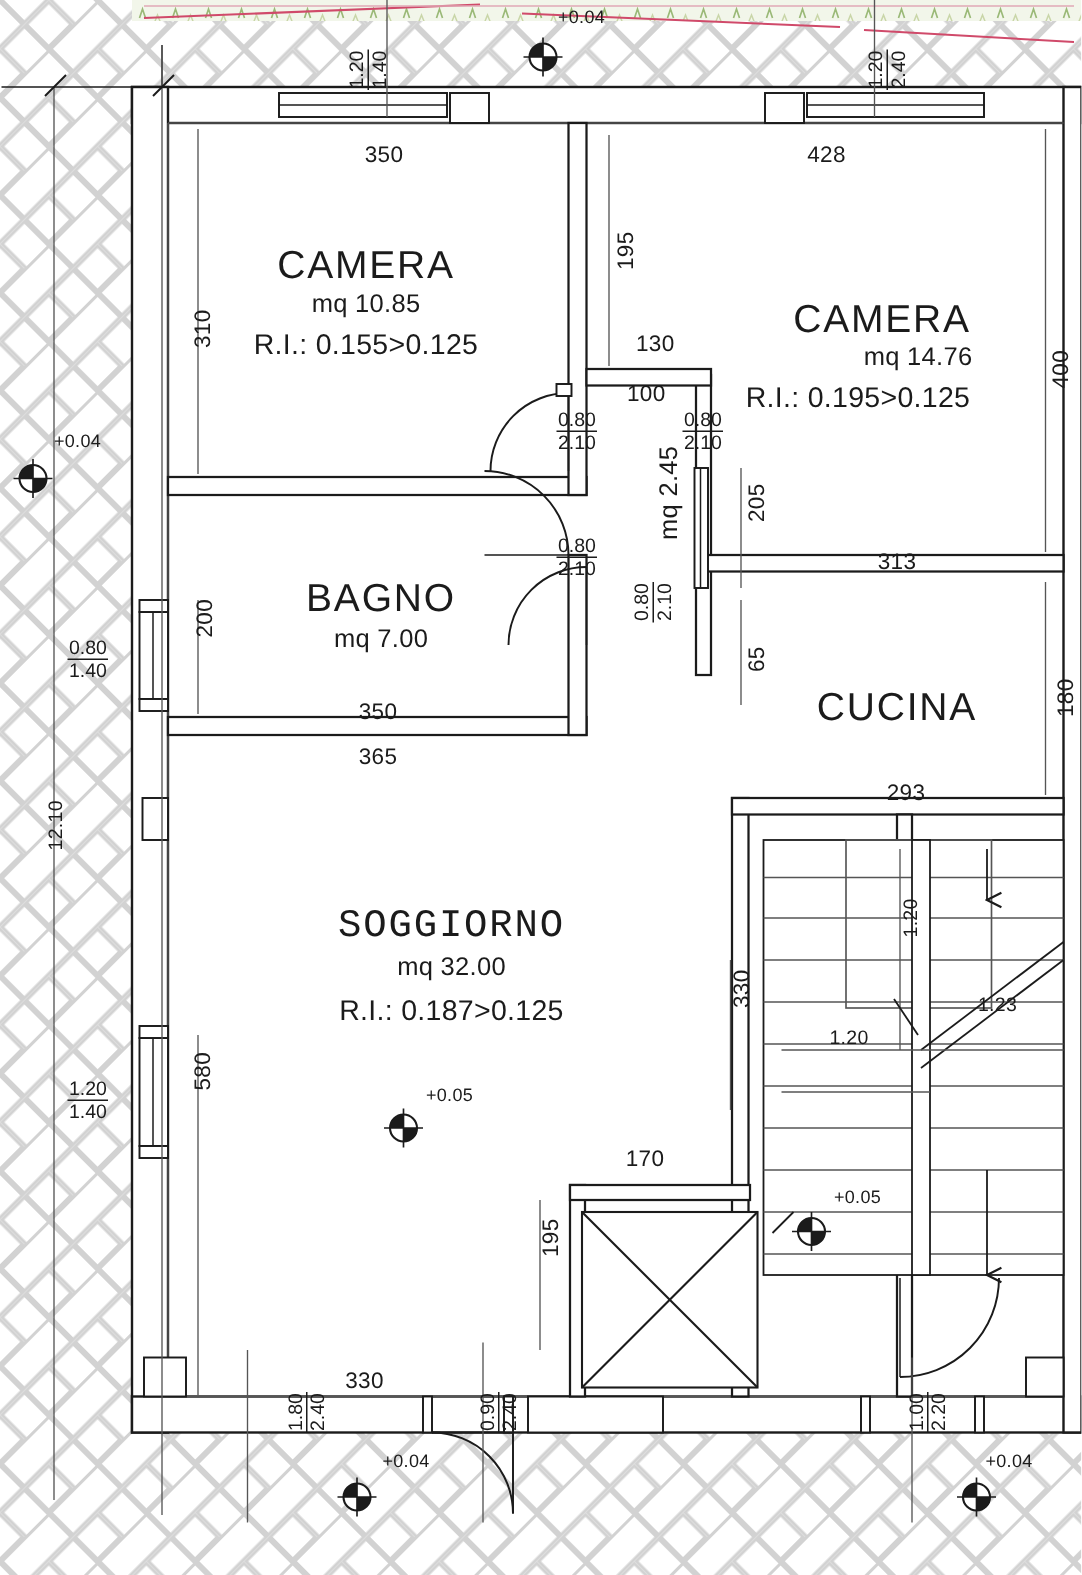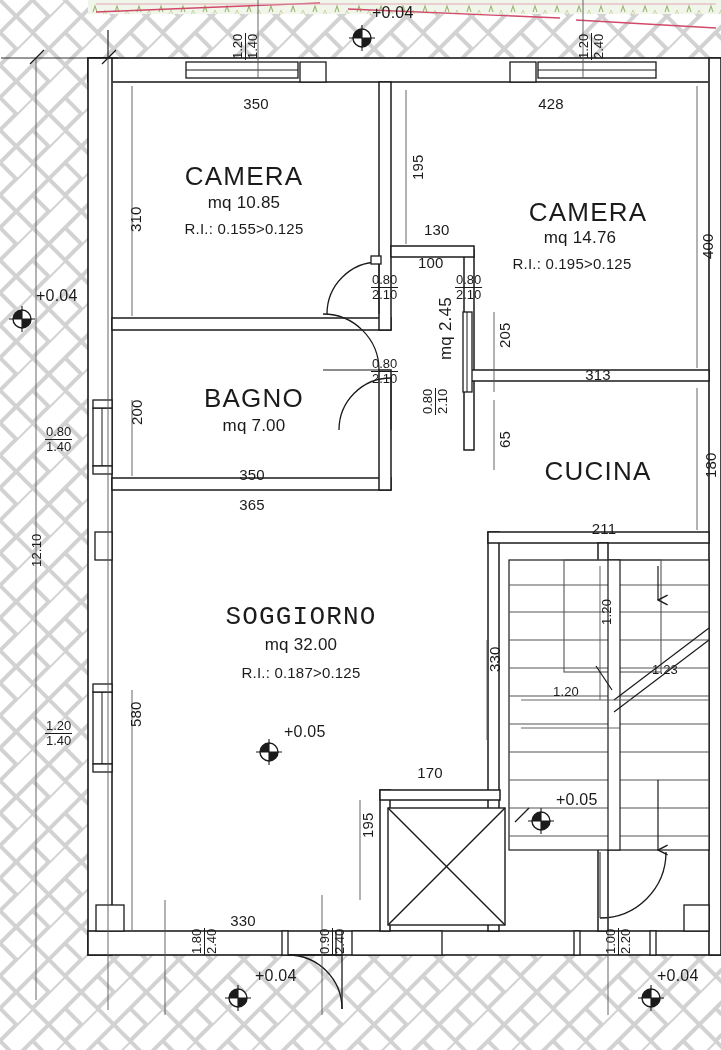--- a/index.html
+++ b/index.html
@@ -17,24 +17,24 @@
   .txt{
     position:absolute;
     font-family:"Liberation Sans",sans-serif;
     color:#1b1b1b;
     white-space:nowrap;
     line-height:1;
     letter-spacing:.2px;
   }
   .room-name{font-size:26px;letter-spacing:1.2px;}
   .room-area{font-size:17px;}
-  .room-ri{font-size:15px;}
+  .room-ri{font-size:19px;}
   .dim{font-size:15px;}
   .dim-sm{font-size:13px;}
-  .lev{font-size:16px;}
+  .lev{font-size:12px;}
   .rot90{transform:rotate(-90deg);transform-origin:left top;}
   .ctr{transform:translateX(-50%);}
 
   .frac{position:absolute;font-size:13px;text-align:center;line-height:1.05;color:#1b1b1b;}
   .frac .a{display:block;border-bottom:1px solid #1b1b1b;padding:0 1px;}
   .frac .b{display:block;padding:0 1px;}
   .frac.vert{transform:rotate(-90deg);transform-origin:left top;}
 </style>
 </head>
 <body>
@@ -255,21 +255,21 @@
       <path d="M596 666 L612 690" stroke-width="1.2"></path>
       <path d="M515 822 L529 808" stroke-width="1.2"></path>
     </g>
   </svg>
 
   <div class="txt room-name ctr" style="left:244px;top:163px;">CAMERA</div>
   <div class="txt room-area ctr" style="left:244px;top:194px;">mq  10.85</div>
   <div class="txt room-ri ctr" style="left:244px;top:221px;">R.I.:  0.155&gt;0.125</div>
 
   <div class="txt room-name ctr" style="left:588px;top:199px;">CAMERA</div>
-  <div class="txt room-area ctr" style="left:580px;top:229px;">mq  14.76</div>
+  <div class="txt room-area ctr" style="left:612px;top:229px;">mq  14.76</div>
   <div class="txt room-ri ctr" style="left:572px;top:256px;">R.I.:  0.195&gt;0.125</div>
 
   <div class="txt room-name ctr" style="left:254px;top:385px;">BAGNO</div>
   <div class="txt room-area ctr" style="left:254px;top:417px;">mq  7.00</div>
 
   <div class="txt room-name ctr" style="left:301px;top:604px;font-family:Liberation Mono, monospace;">SOGGIORNO</div>
   <div class="txt room-area ctr" style="left:301px;top:636px;">mq  32.00</div>
   <div class="txt room-ri ctr" style="left:301px;top:665px;">R.I.:  0.187&gt;0.125</div>
 
   <div class="txt room-name ctr" style="left:598px;top:458px;text-align:center;">CUCINA</div>
@@ -289,21 +289,21 @@
   <div class="txt dim ctr" style="left:598px;top:367px;">313</div>
 
   <div class="txt dim rot90" style="left:497px;top:348px;">205</div>
   <div class="txt dim rot90" style="left:497px;top:448px;">65</div>
 
   <div class="txt dim rot90" style="left:129px;top:425px;">200</div>
   <div class="txt dim ctr" style="left:252px;top:467px;">350</div>
   <div class="txt dim ctr" style="left:252px;top:497px;">365</div>
 
   <div class="txt dim rot90" style="left:703px;top:478px;">180</div>
-  <div class="txt dim ctr" style="left:604px;top:521px;">211</div>
+  <div class="txt dim ctr" style="left:604px;top:521px;">293</div>
 
   <div class="txt dim rot90" style="left:128px;top:727px;">580</div>
   <div class="txt dim rot90" style="left:487px;top:672px;">330</div>
 
   <div class="txt dim rot90" style="left:360px;top:838px;">195</div>
   <div class="txt dim ctr" style="left:430px;top:765px;">170</div>
 
   <div class="txt dim ctr" style="left:243px;top:913px;">330</div>
 
   <div class="txt dim-sm rot90" style="left:30px;top:567px;">12.10</div>

